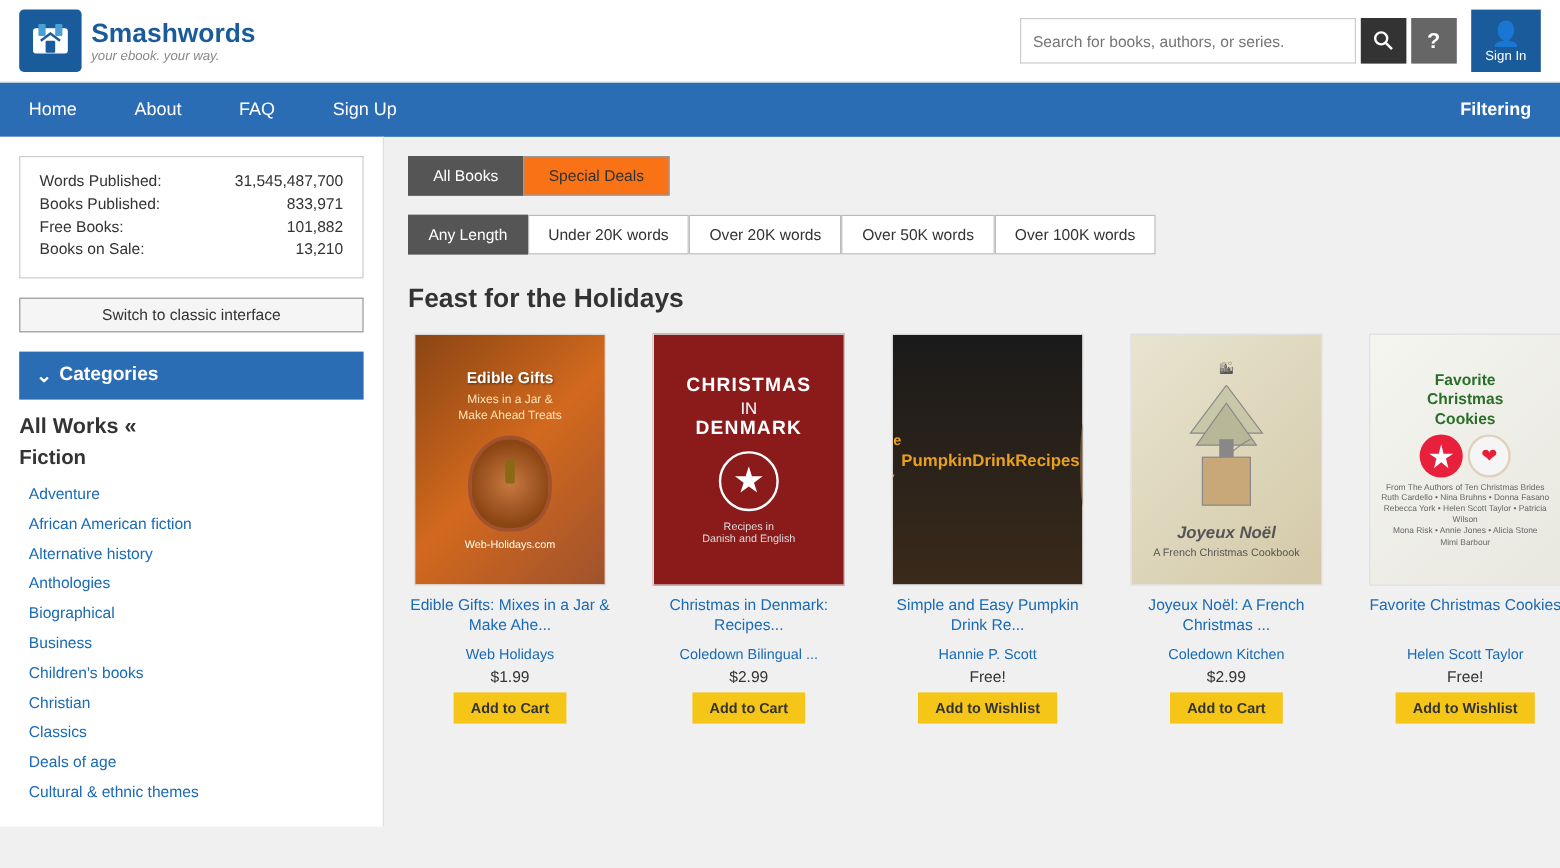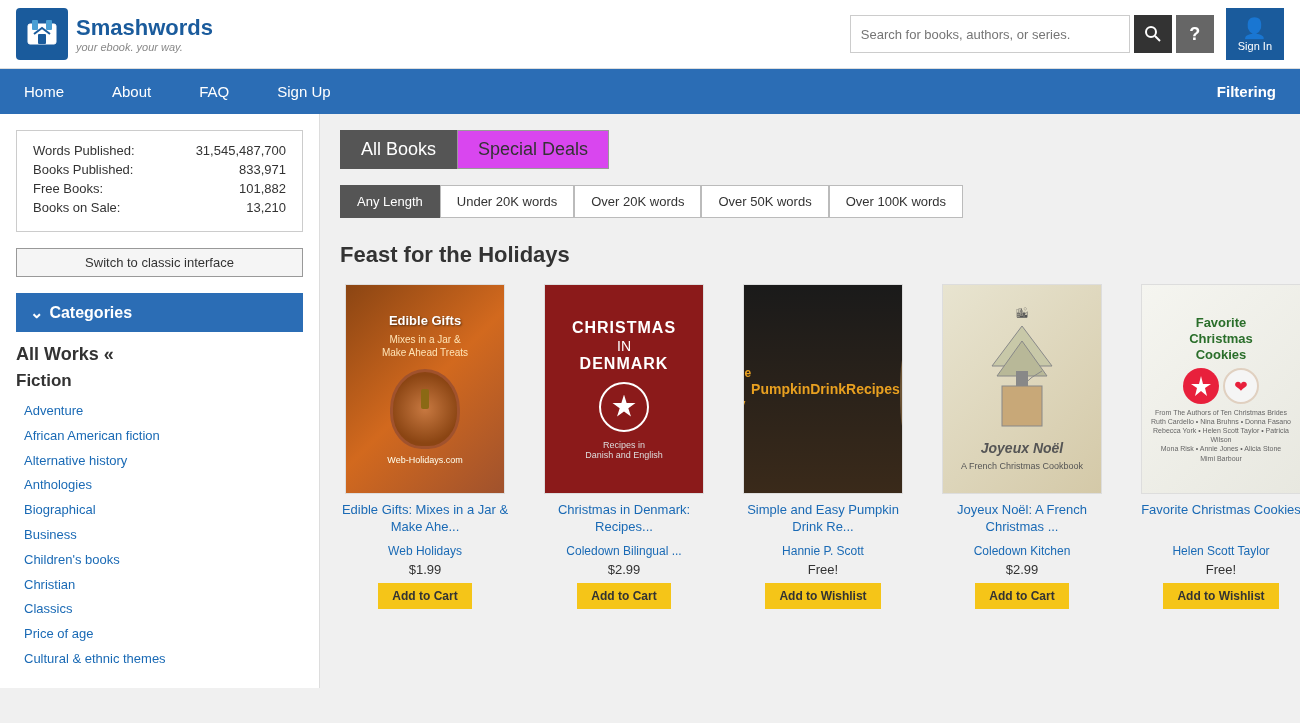--- a/index.html
+++ b/index.html
@@ -41,23 +41,23 @@
 
     #all-works { font-size: 18px; font-weight: bold; color: #333; margin-bottom: 6px; }
     #fiction-label { font-size: 17px; font-weight: bold; color: #333; margin-bottom: 8px; }
     .cat-item { padding: 2px 8px; font-size: 13px; color: #1a6ab5; cursor: pointer; line-height: 1.6; }
 
     
     #content { flex: 1; padding: 16px 20px; }
 
     
     #tabs { display: flex; gap: 0; margin-bottom: 16px; }
-    .tab { padding: 8px 20px; border: 1px solid #999; cursor: pointer; font-size: 18px; }
+    .tab { padding: 8px 20px; border: 1px solid #999; cursor: pointer; font-size: 13px; }
     .tab.active { background: #555; color: #fff; border-color: #555; }
-    .tab.inactive { background: #d946ef; color: #333; }
+    .tab.inactive { background: #f97316; color: #333; }
 
     
     #price-filters { display: flex; gap: 0; margin-bottom: 10px; flex-wrap: wrap; }
     .filter-btn { padding: 8px 16px; border: 1px solid #bbb; cursor: pointer; font-size: 13px; background: #fff; color: #333; }
     .filter-btn.active { background: #555; color: #fff; border-color: #555; }
 
     #length-filters { display: flex; gap: 0; margin-bottom: 20px; flex-wrap: wrap; }
 
     
     #section-header { display: flex; align-items: flex-end; justify-content: space-between; margin-bottom: 16px; }
@@ -162,21 +162,21 @@
 
     <div class="cat-item">Adventure</div>
     <div class="cat-item">African American fiction</div>
     <div class="cat-item">Alternative history</div>
     <div class="cat-item">Anthologies</div>
     <div class="cat-item">Biographical</div>
     <div class="cat-item">Business</div>
     <div class="cat-item">Children's books</div>
     <div class="cat-item">Christian</div>
     <div class="cat-item">Classics</div>
-    <div class="cat-item">Price of age</div>
+    <div class="cat-item">Deals of age</div>
     <div class="cat-item">Cultural &amp; ethnic themes</div>
   </div>
 
   <div id="content">
 
     <div id="tabs">
       <div class="tab active">All Books</div>
       <div class="tab inactive">Special Deals</div>
     </div>
 

